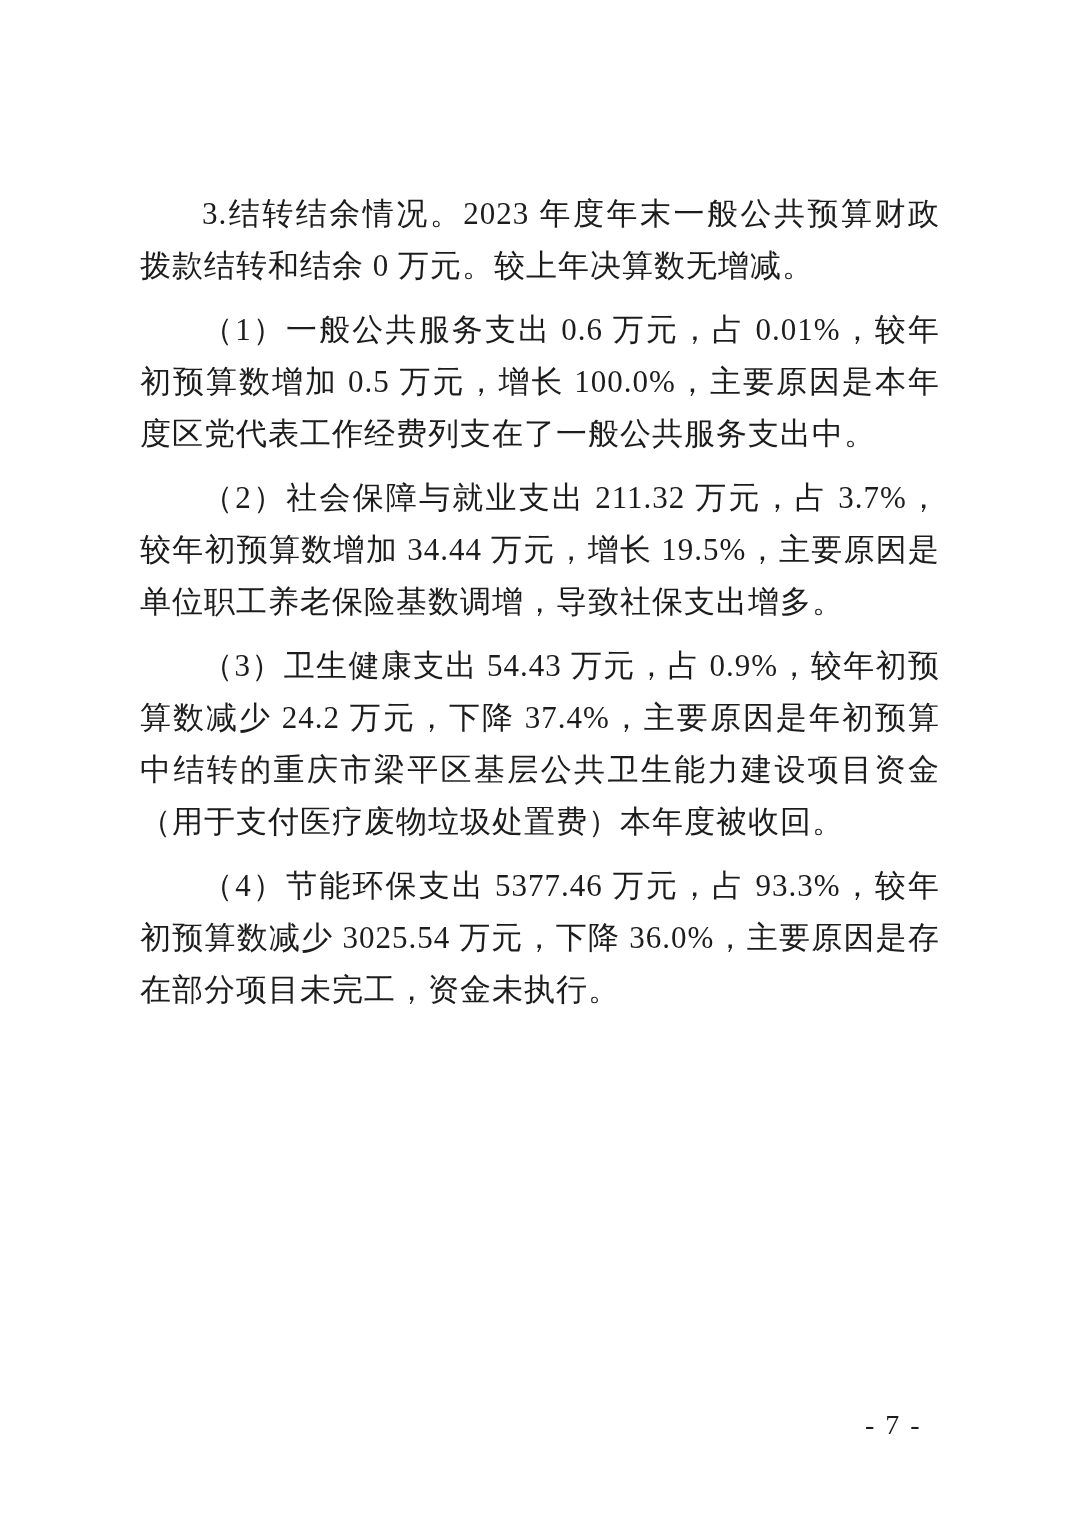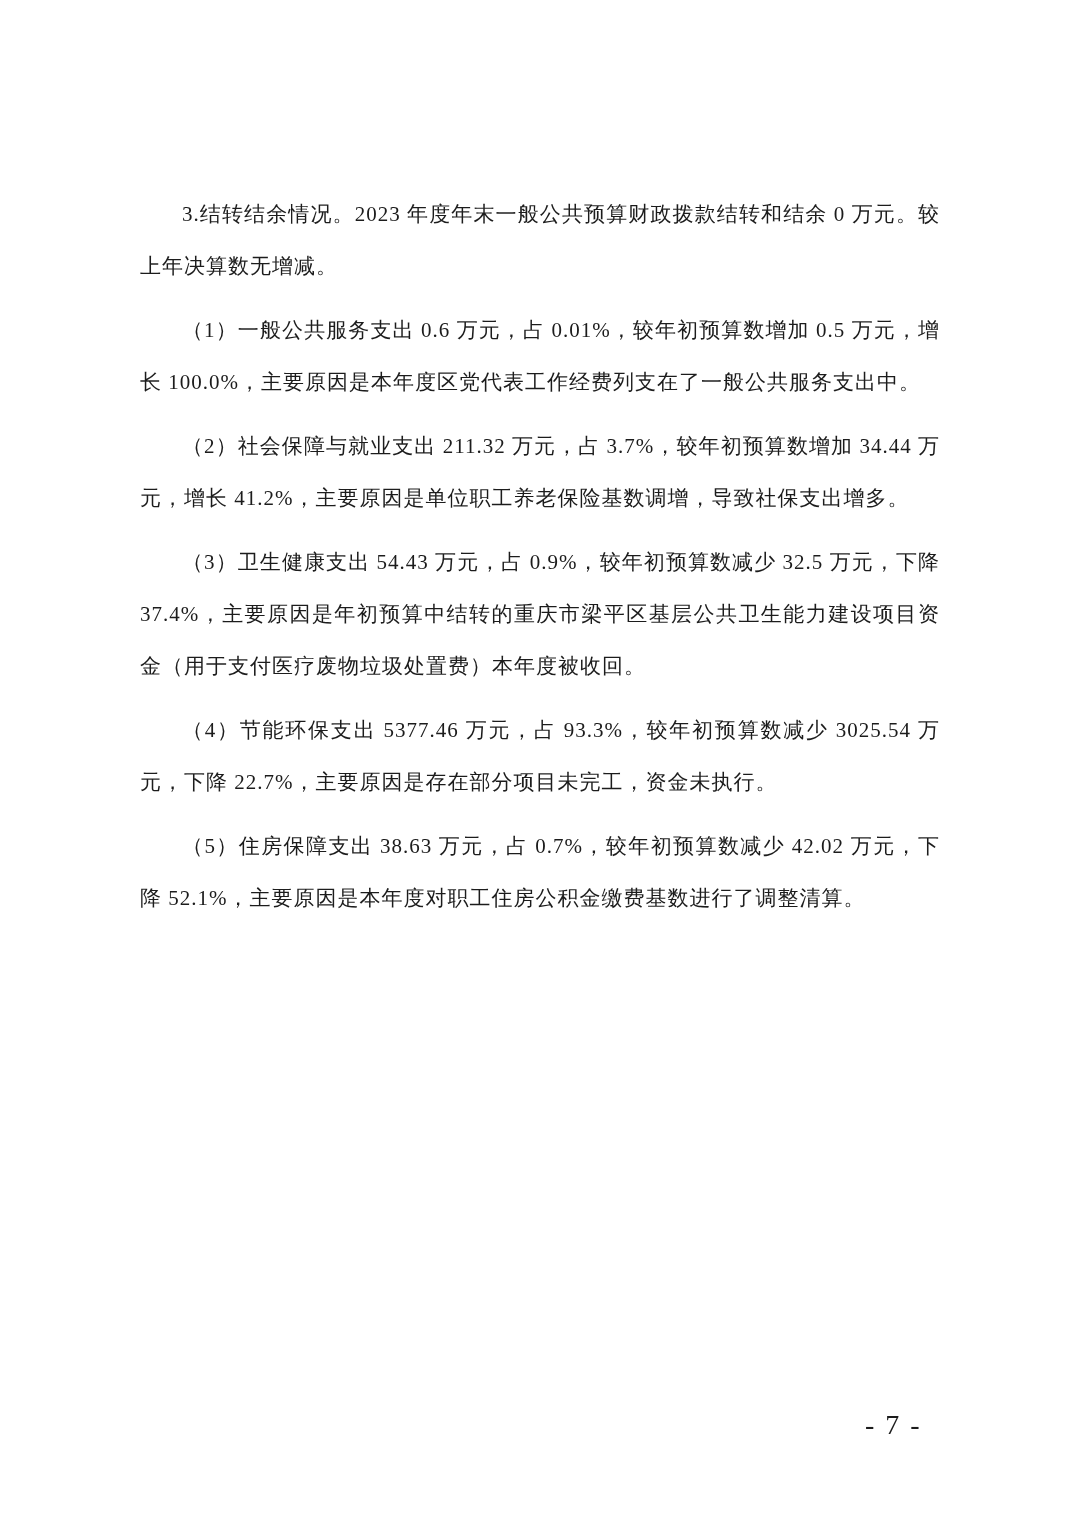--- a/index.html
+++ b/index.html
@@ -14,21 +14,21 @@
     background: #ffffff;
     overflow: hidden;
     font-family: "Liberation Serif", "DejaVu Serif", serif;
     color: #1c1c1c;
   }
   .body-text {
     position: absolute;
     left: 140px;
     top: 188px;
     width: 800px;
-    font-size: 21px;
+    font-size: 31px;
     line-height: 52px;
     text-align: justify;
     text-justify: inter-ideograph;
     letter-spacing: 1px;
   }
   .body-text p {
     margin: 0 0 12px 0;
     text-indent: 2em;
   }
   .page-number {
@@ -43,21 +43,20 @@
   }
 </style>
 </head>
 <body>
 
 <div class="page">
 
   <div class="body-text">
     <p>3.结转结余情况。2023 年度年末一般公共预算财政拨款结转和结余 0 万元。较上年决算数无增减。</p>
     <p>（1）一般公共服务支出 0.6 万元，占 0.01%，较年初预算数增加 0.5 万元，增长 100.0%，主要原因是本年度区党代表工作经费列支在了一般公共服务支出中。</p>
-    <p>（2）社会保障与就业支出 211.32 万元，占 3.7%，较年初预算数增加 34.44 万元，增长 41.2%，主要原因是单位职工养老保险基数调增，导致社保支出增多。</p>
-    <p>（3）卫生健康支出 54.43 万元，占 0.9%，较年初预算数减少 32.5 万元，下降 37.4%，主要原因是年初预算中结转的重庆市梁平区基层公共卫生能力建设项目资金（用于支付医疗废物垃圾处置费）本年度被收回。</p>
-    <p>（4）节能环保支出 5377.46 万元，占 93.3%，较年初预算数减少 3025.54 万元，下降 22.7%，主要原因是存在部分项目未完工，资金未执行。</p>
-    <p>（5）住房保障支出 38.63 万元，占 0.7%，较年初预算数减少 42.02 万元，下降 52.1%，主要原因是本年度对职工住房公积金缴费基数进行了调整清算。</p>
+    <p>（2）社会保障与就业支出 211.32 万元，占 3.7%，较年初预算数增加 34.44 万元，增长 19.5%，主要原因是单位职工养老保险基数调增，导致社保支出增多。</p>
+    <p>（3）卫生健康支出 54.43 万元，占 0.9%，较年初预算数减少 24.2 万元，下降 37.4%，主要原因是年初预算中结转的重庆市梁平区基层公共卫生能力建设项目资金（用于支付医疗废物垃圾处置费）本年度被收回。</p>
+    <p>（4）节能环保支出 5377.46 万元，占 93.3%，较年初预算数减少 3025.54 万元，下降 36.0%，主要原因是存在部分项目未完工，资金未执行。</p>
   </div>
 
   <div class="page-number">- 7 -</div>
 
 </div>
 
 </body></html>

